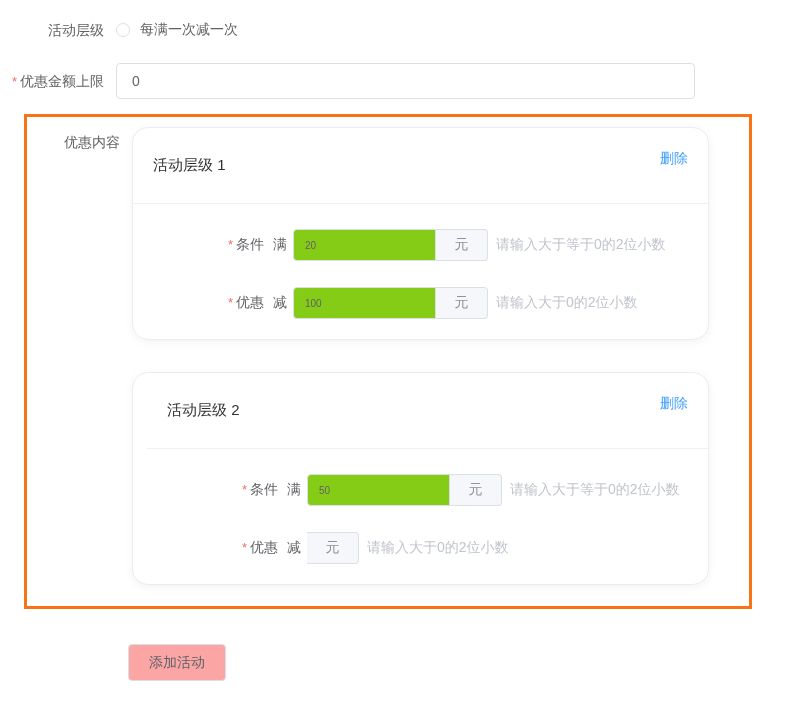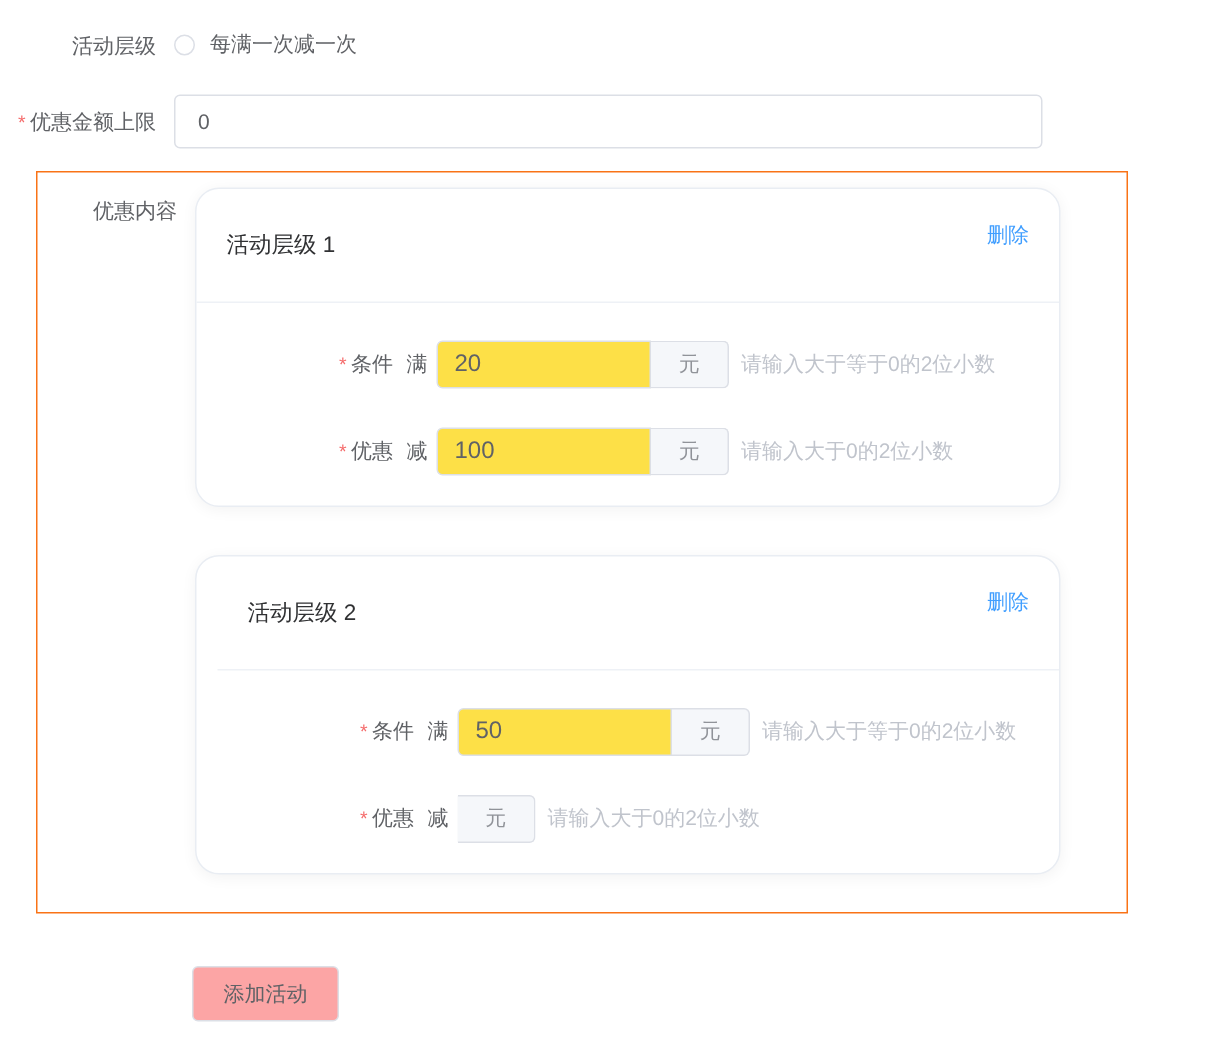--- a/index.html
+++ b/index.html
@@ -36,21 +36,21 @@
   .row-cap { margin-top:24px; align-items:center; }
   .cap-input {
     width:579px; height:36px; border:1px solid #dcdfe6; border-radius:4px;
     padding:0 15px; font-size:14px; color:#606266; outline:none;
     font-family:inherit; background:#fff;
   }
 
   
   .red-box {
     margin:15px 0 0 24px; width:728px; min-height:495px;
-    border:1px solid #f97316; position:relative; background:#fff;
+    border:3px solid #f97316; position:relative; background:#fff;
     padding:10px 0 16px 105px;
   }
   .content-label {
     position:absolute; left:30px; top:17px; width:63px;
     text-align:right; color:#606266;
   }
 
   
   .card {
     width:577px; background:#fff; border:1px solid #e9edf3; border-radius:16px;
@@ -67,22 +67,22 @@
   .field-row { display:flex; align-items:center; }
   .field-row + .field-row { margin-top:26px; }
   .field-label {
     width:134px; margin-right:6px; text-align:right; color:#606266;
     flex-shrink:0; white-space:nowrap;
   }
   .field-label .word2 { margin-left:9px; }
   .input-group { display:flex; align-items:stretch; }
   .num-input {
     width:143px; height:32px; border:1px solid #dcdfe6; border-radius:4px 0 0 4px;
-    padding:0 11px; font-size:16px; color:#606266; outline:none;
-    font-family:inherit; background:#fde047;
+    padding:0 11px; font-size:10px; color:#606266; outline:none;
+    font-family:inherit; background:#84cc16;
   }
   .div-input {
     width:143px; height:32px; border:1px solid #dcdfe6; border-radius:4px 0 0 4px;
     padding:0 11px; display:flex; align-items:center; background:#fff;
     color:#606266; cursor:text;
   }
   .div-input.focused { border-color:#409eff; }
   .caret { width:1px; height:16px; background:#303133; margin-left:1px; }
   .append {
     width:52px; display:flex; align-items:center; justify-content:center;

